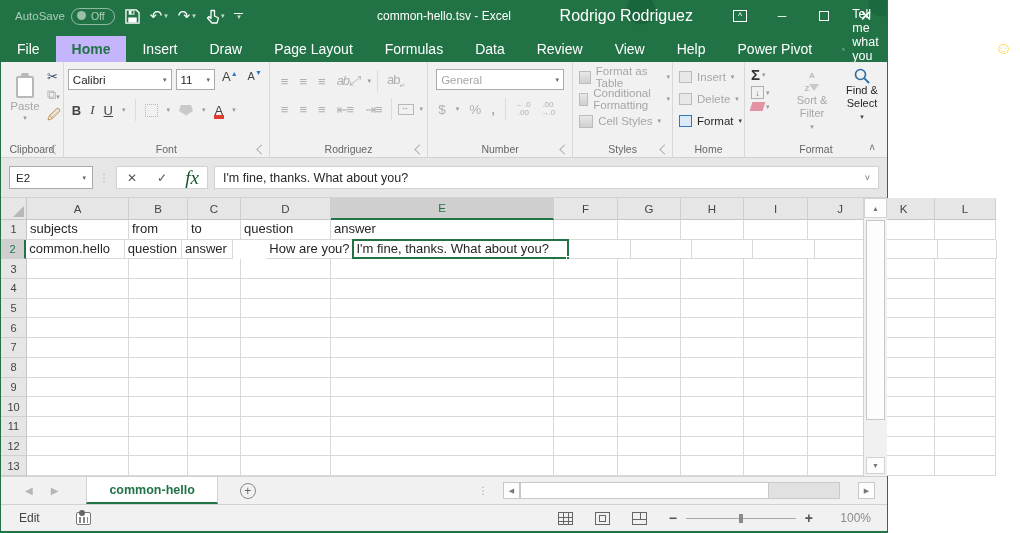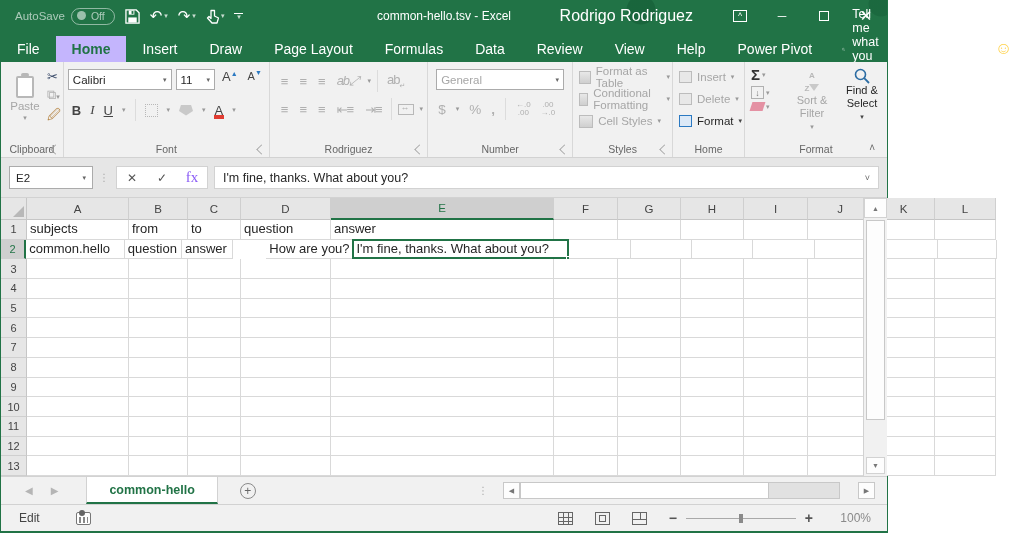--- a/index.html
+++ b/index.html
@@ -106,21 +106,21 @@
   .collapse { position:absolute; right:12px; bottom:4px; color:#666; font-size:10px; }
 
   
   .formularow { position:absolute; top:158px; left:0; right:0; height:40px; background:#e6e6e6;
     border-bottom:1px solid #d2d2d2; display:flex; align-items:center; padding:0 8px; gap:6px; }
   .namebox { width:84px; height:23px; background:#fff; border:1px solid #ababab; display:flex;
      align-items:center; padding:0 6px; justify-content:space-between; font-size:11.5px; }
   .fdots { color:#aaa; font-size:10px; letter-spacing:1px; }
   .fbtns { height:23px; background:#fff; border:1px solid #d2d2d2; display:flex; align-items:center; }
   .fbtn { width:30px; text-align:center; font-size:12px; color:#555; }
-  .fx { font-family:"Liberation Serif",serif; font-size:15px; color:#8b5cf6; }
+  .fx { font-family:"Liberation Serif",serif; font-style:italic; font-size:19px; color:#14532d; }
   .formulainput { flex:1; height:23px; background:#fff; border:1px solid #d2d2d2; display:flex; align-items:center;
      padding:0 8px; font-size:12.5px; justify-content:space-between; }
   .fcaret { color:#666; font-size:9px; }
 
   
   .gridarea { position:absolute; top:198px; left:0; width:996px; height:278px; background:#fff; }
   .colhdrs { display:flex; height:22px; }
   .cornercell { width:26px; height:22px; background:#e6e6e6; border-right:1px solid #c6c6c6; border-bottom:1px solid #c6c6c6; position:relative; }
   .cornercell:after { content:""; position:absolute; right:2px; bottom:2px; border-left:11px solid transparent; border-bottom:11px solid #b8b8b8; }
   .colhdr { height:22px; background:#e6e6e6; border-right:1px solid #cfcfcf; border-bottom:1px solid #c6c6c6;

